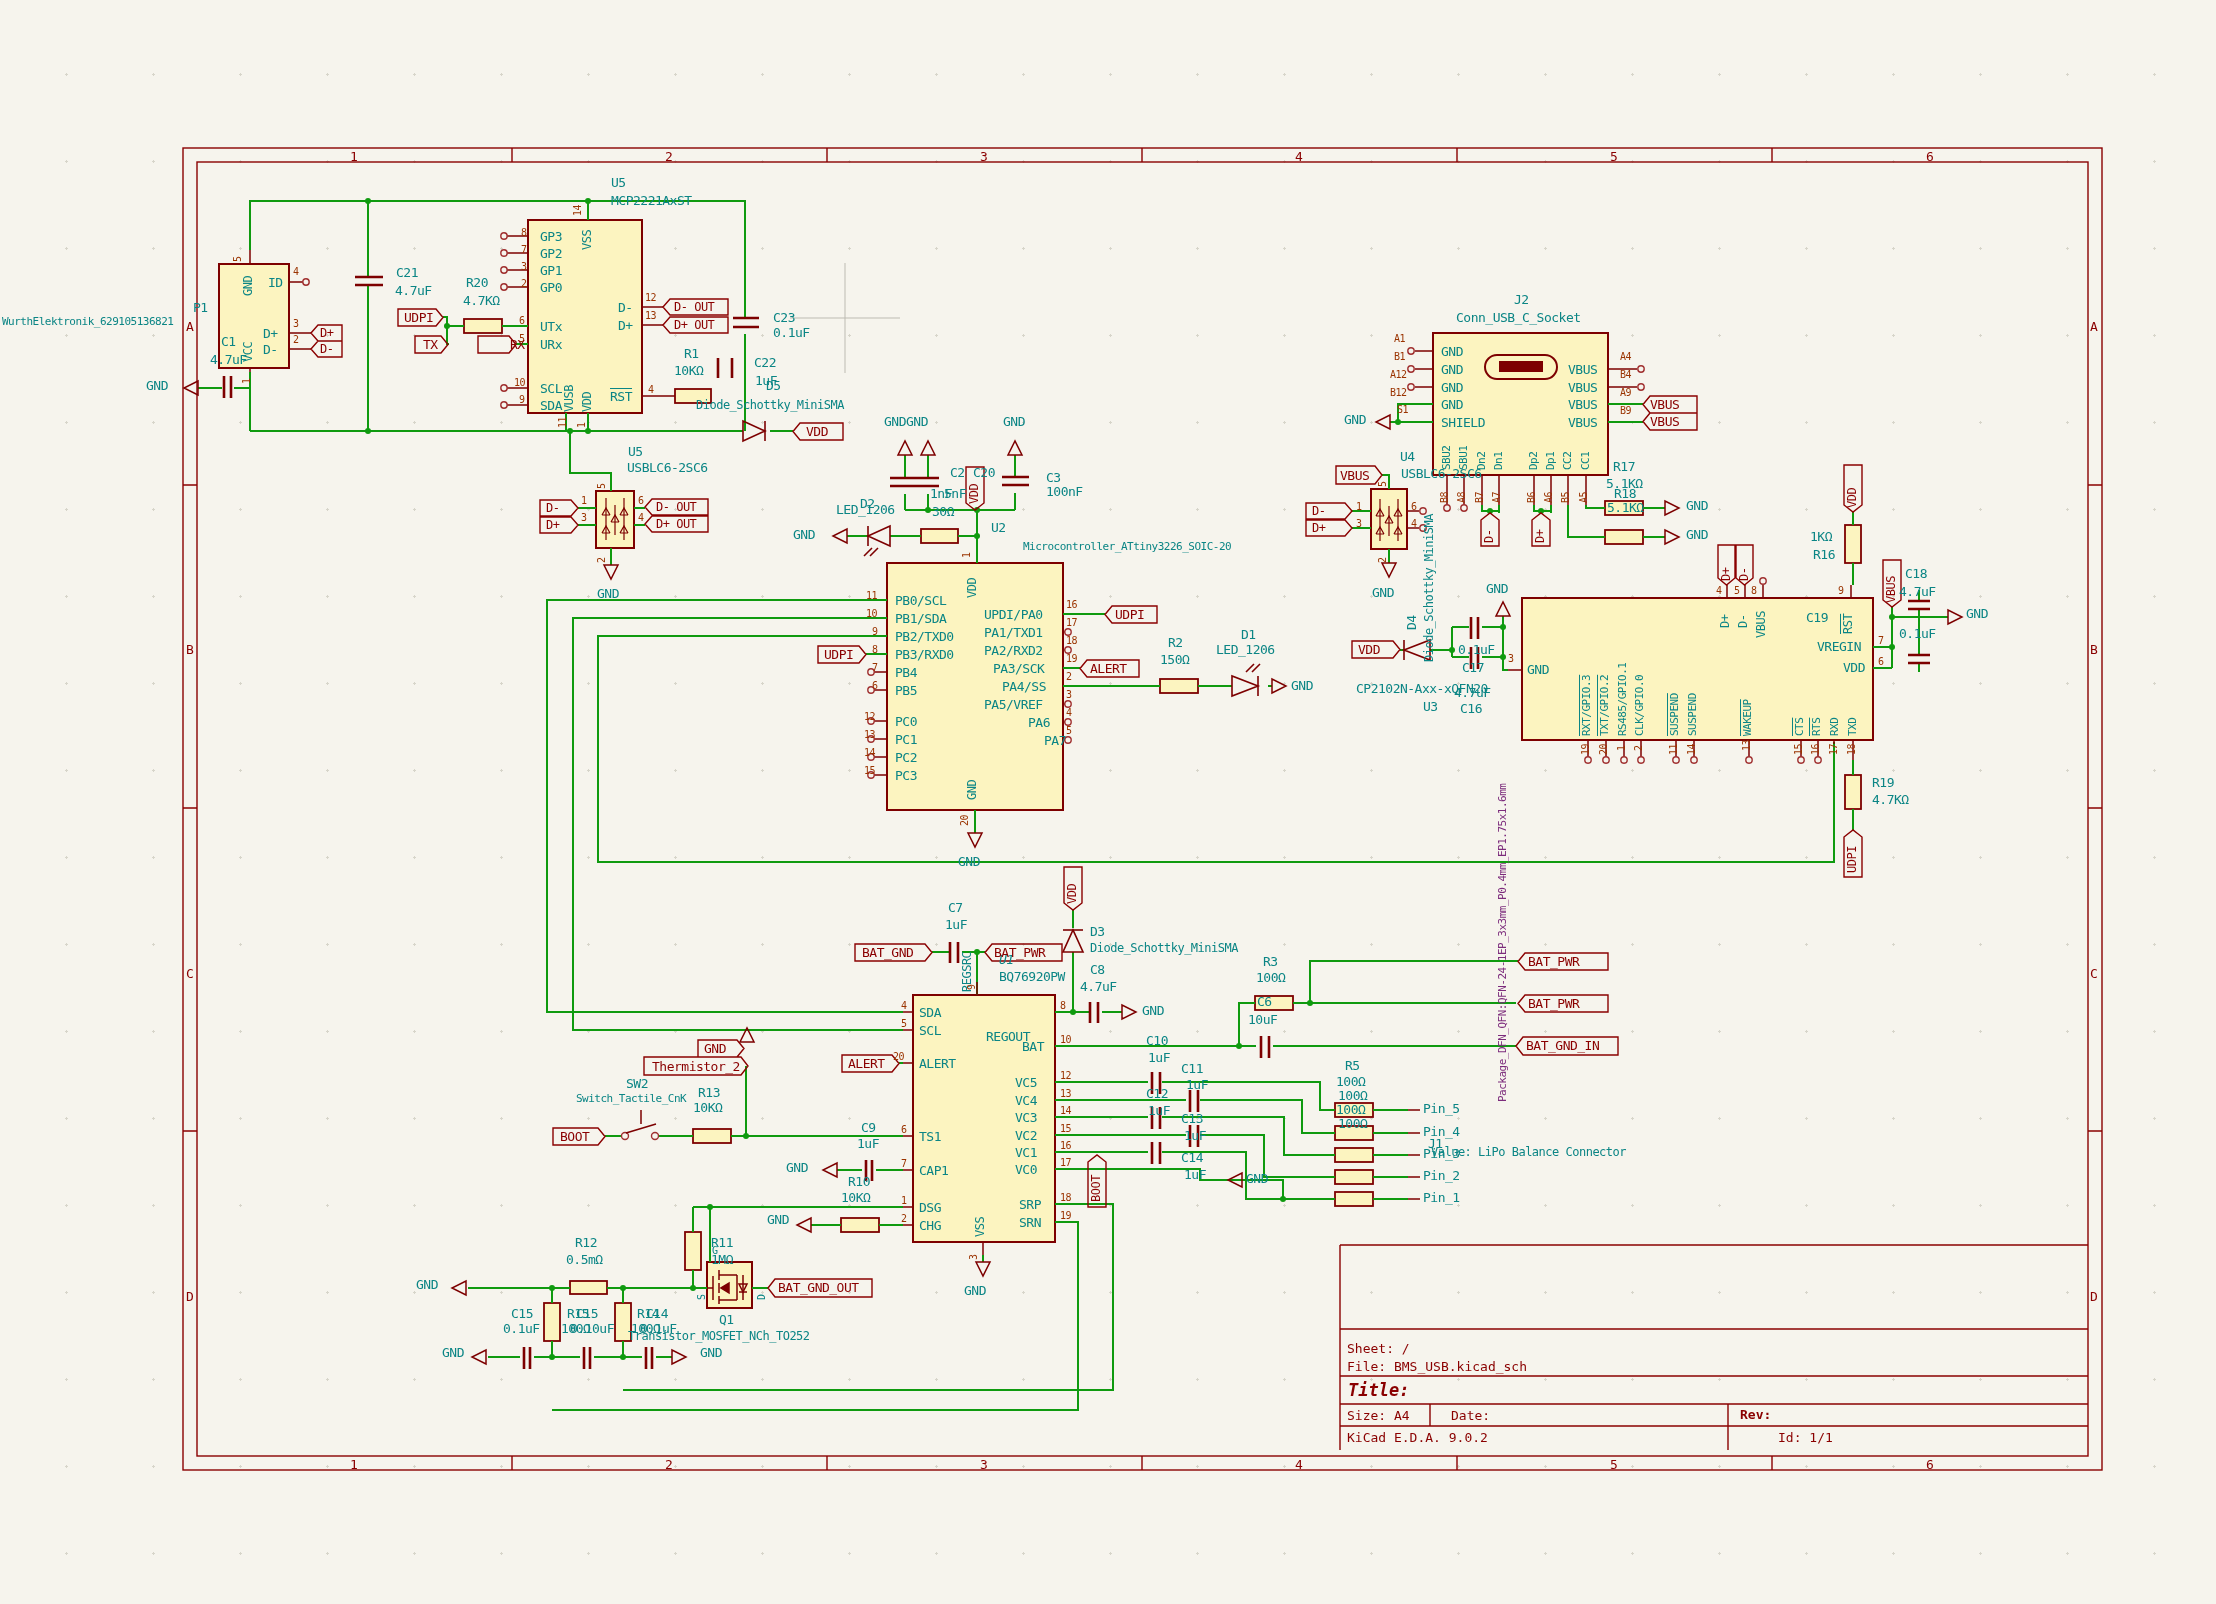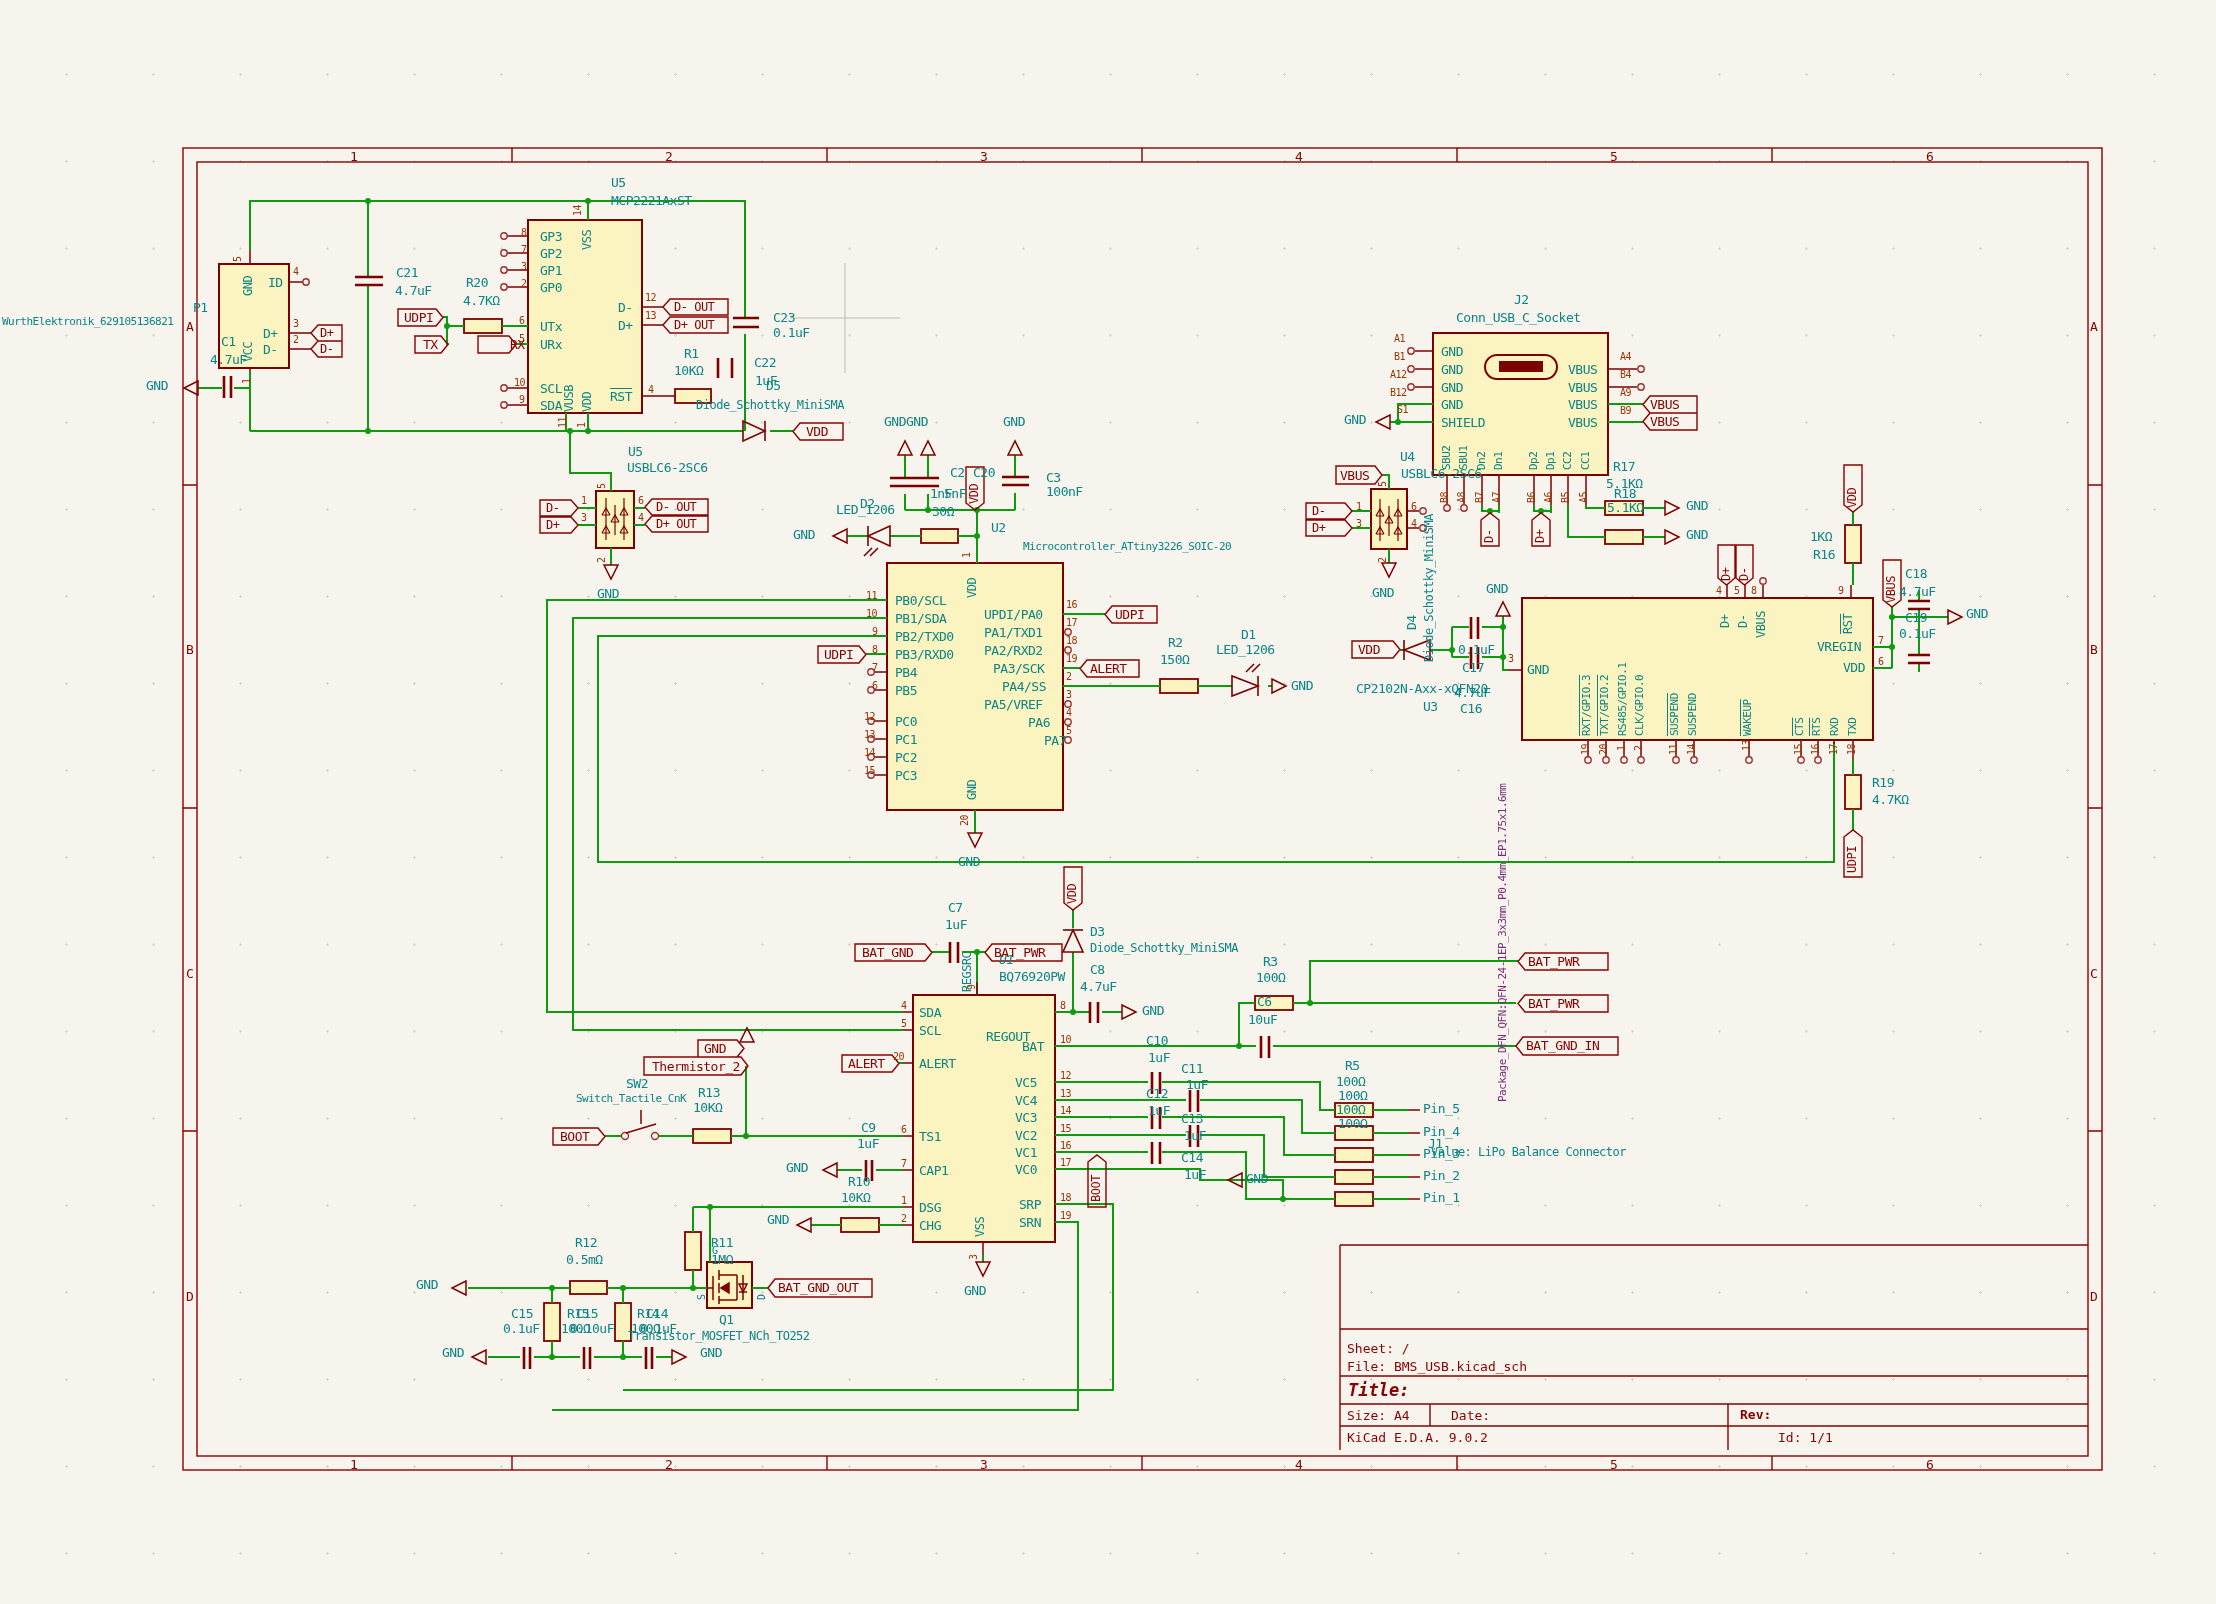--- a/index.html
+++ b/index.html
@@ -569,21 +569,21 @@
       <div class="tx c-p rot" style="left: 1687px; top: 755px;">14</div>
       <div class="tx c-p rot" style="left: 1742px; top: 751px;">13</div>
       <div class="tx c-p rot" style="left: 1794px; top: 755px;">15</div>
       <div class="tx c-p rot" style="left: 1811px; top: 755px;">16</div>
       <div class="tx c-p rot" style="left: 1829px; top: 755px;">17</div>
       <div class="tx c-p rot" style="left: 1847px; top: 755px;">18</div>
       <div class="tx" style="left: 1810px; top: 530px;">1KΩ</div>
       <div class="tx" style="left: 1813px; top: 548px;">R16</div>
       <div class="tx" style="left: 1905px; top: 567px;">C18</div>
       <div class="tx" style="left: 1899px; top: 585px;">4.7uF</div>
-      <div class="tx" style="left: 1905px; top: 611px;">C19</div>
+      <div class="tx" style="left: 1806px; top: 611px;">C19</div>
       <div class="tx" style="left: 1899px; top: 627px;">0.1uF</div>
       <div class="tx" style="left: 1966px; top: 607px;">GND</div>
       <div class="tx" style="left: 1872px; top: 776px;">R19</div>
       <div class="tx" style="left: 1872px; top: 793px;">4.7KΩ</div>
       <div class="tx c-f rot" style="left: 1497px; top: 1102px;">Package_DFN_QFN:QFN-24-1EP_3x3mm_P0.4mm_EP1.75x1.6mm</div>
       <div class="tx" style="left: 948px; top: 901px;">C7</div>
       <div class="tx" style="left: 945px; top: 918px;">1uF</div>
       <div class="tx" style="left: 1090px; top: 925px;">D3</div>
       <div class="tx" style="left: 1090px; top: 942px; font-size: 12px;">Diode_Schottky_MiniSMA</div>
       <div class="tx" style="left: 1090px; top: 963px;">C8</div>

